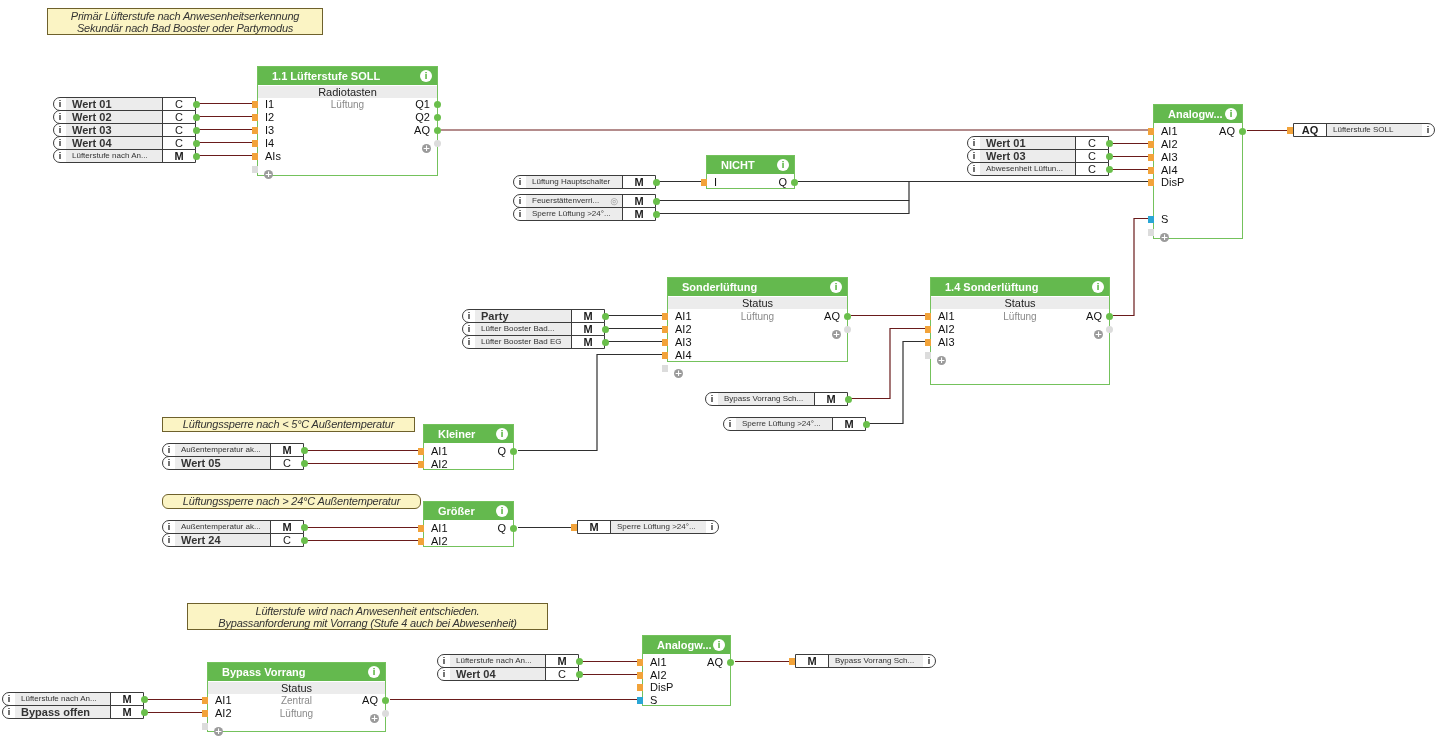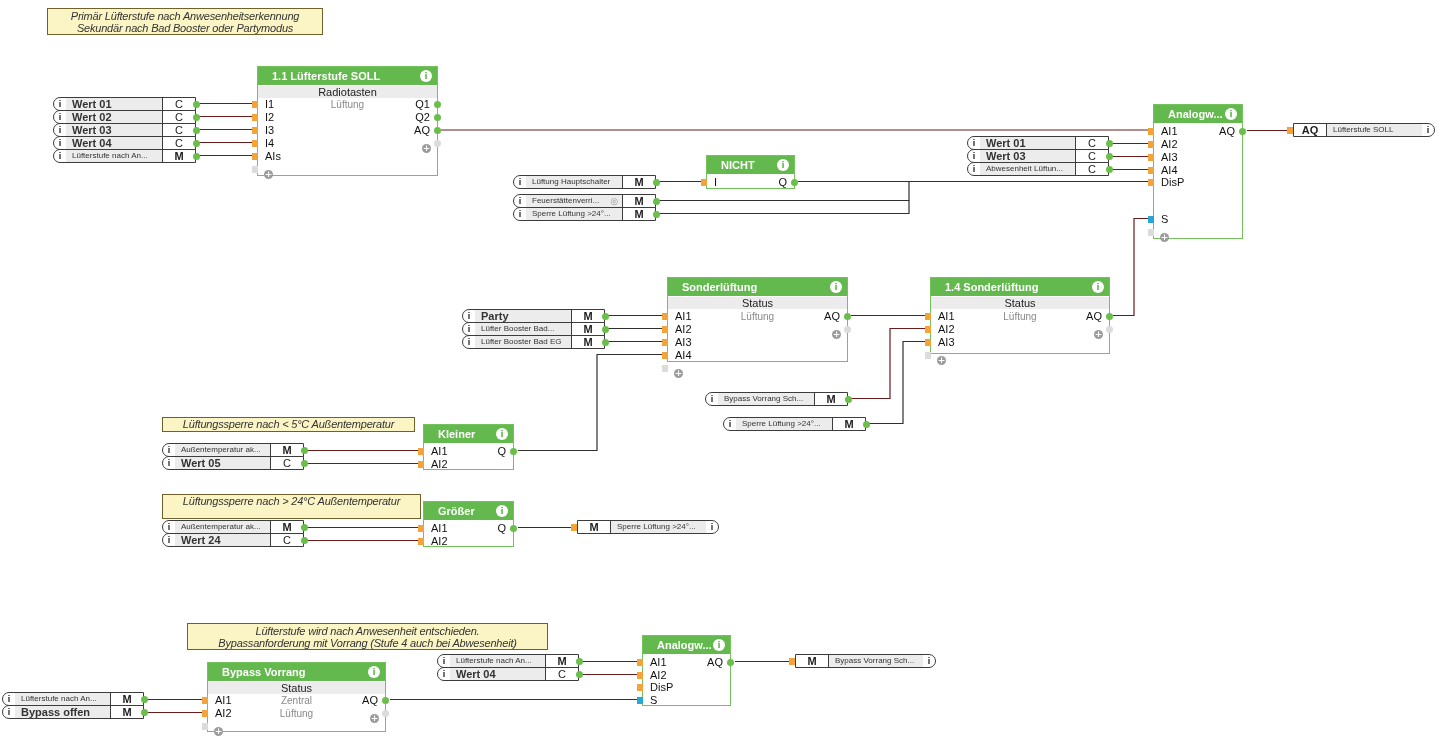--- a/index.html
+++ b/index.html
@@ -91,24 +91,24 @@
   <path class="r" d="M735 661.5 H792"></path>
 </svg>
 
 <div class="note" style="left:47px;top:8px;width:276px;height:27px;padding-top:1px;">
   <div>Primär Lüfterstufe nach Anwesenheitserkennung</div>
   <div>Sekundär nach Bad Booster oder Partymodus</div>
 </div>
 <div class="note" style="left:162px;top:417px;width:253px;height:15px;">
   <div>Lüftungssperre nach &lt; 5°C Außentemperatur</div>
 </div>
-<div class="note" style="left:162px;top:494px;width:259px;height:25px;">
+<div class="note" style="left:162px;top:494px;width:259px;height:15px;border-radius:6px;">
   <div>Lüftungssperre nach &gt; 24°C Außentemperatur</div>
 </div>
-<div class="note" style="left:187px;top:603px;width:361px;height:27px;padding-top:1px;margin-top:20px;">
+<div class="note" style="left:187px;top:603px;width:361px;height:27px;padding-top:1px;">
   <div>Lüfterstufe wird nach Anwesenheit entschieden.</div>
   <div>Bypassanforderung mit Vorrang (Stufe 4 auch bei Abwesenheit)</div>
 </div>
 
 <div class="blk" style="left:257px;top:66px;width:181px;height:110px;">
   <div class="hd"><span>1.1 Lüfterstufe SOLL</span><span class="hi">i</span></div>
   <div class="sub">Radiotasten</div>
   <div class="cap" style="top:31px">Lüftung</div>
   <div class="pin" style="top:31px"><span class="cin"></span><span>I1</span></div>
   <div class="pin" style="top:44px"><span class="cin"></span><span>I2</span></div>
@@ -237,21 +237,21 @@
     <span class="rt b">M</span>
     <span class="cout"></span>
   </div>
 <div class="ref in" style="left:462px;top:335px;width:143px;">
     <span class="ri">i</span>
     <span class="rl">Lüfter Booster Bad EG</span>
     <span class="rt b">M</span>
     <span class="cout"></span>
   </div>
 
-<div class="blk" style="left:930px;top:277px;width:180px;height:77px;">
+<div class="blk" style="left:930px;top:277px;width:180px;height:108px;">
   <div class="hd"><span>1.4 Sonderlüftung</span><span class="hi">i</span></div>
   <div class="sub">Status</div>
   <div class="cap" style="top:32px">Lüftung</div>
   <div class="pin" style="top:32px"><span class="cin"></span><span>AI1</span></div>
   <div class="pin" style="top:45px"><span class="cin"></span><span>AI2</span></div>
   <div class="pin" style="top:58px"><span class="cin"></span><span>AI3</span></div>
   <div class="padd" style="top:71px"><span class="cdis"></span><span class="plus">+</span></div>
   <div class="pout" style="top:32px"><span>AQ</span><span class="cout"></span></div>
   <div class="paddo" style="top:45px"><span class="plus">+</span><span class="cdis"></span></div>
 </div>

